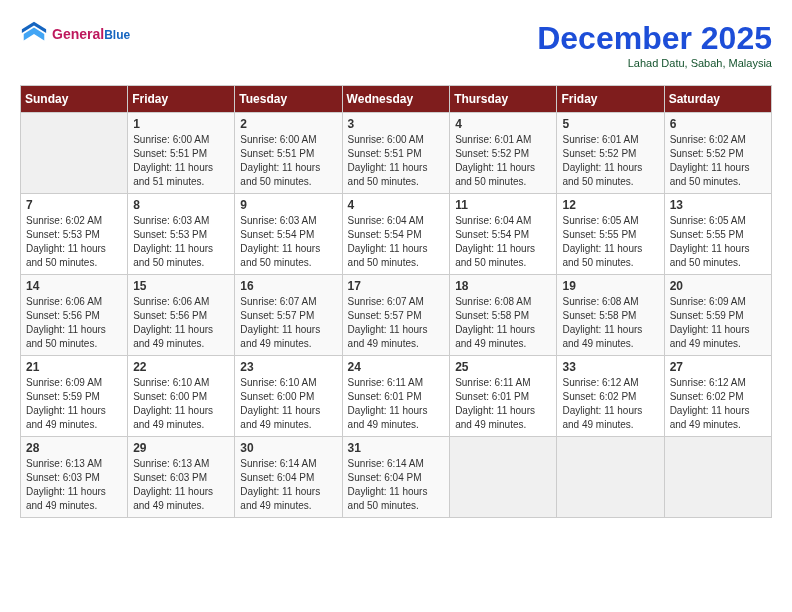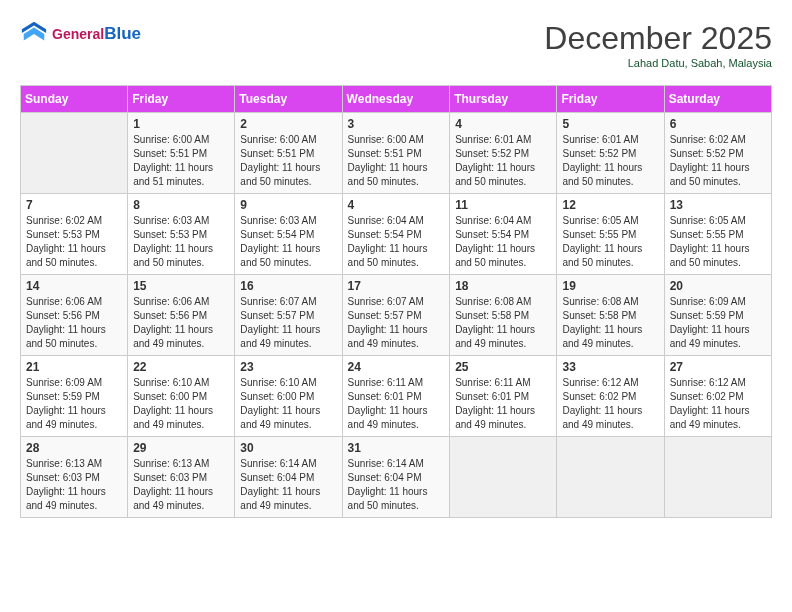--- a/index.html
+++ b/index.html
@@ -21,50 +21,50 @@
       align-items: center;
       gap: 4px;
     }
     .logo-text-general {
       font-size: 14px;
       font-weight: bold;
       color: #be185d;
       line-height: 1.1;
     }
     .logo-text-blue {
-      font-size: 17px;
+      font-size: 12px;
       font-weight: bold;
       color: #1565c0;
       line-height: 1.1;
       margin-top: 24px;
     }
     .logo-icon {
       width: 28px;
       height: 28px;
     }
     .title-area {
       text-align: right;
     }
     .month-title {
       font-size: 32px;
-      font-weight: normal;
-      color: #404040;
+      font-weight: bold;
+      color: #1d4ed8;
       margin-left: 12px;
     }
     .location-title {
       font-size: 11px;
       color: #14532d;
     }
     table {
       width: 100%;
       border-collapse: collapse;
       font-size: 11px;
     }
     thead tr th {
-      background-color: #d946ef;
+      background-color: #7f1d1d;
       color: #fff;
       padding: 6px 4px;
       text-align: left;
       font-size: 12px;
       font-weight: bold;
       border: 1px solid #ccc;
     }
     tbody tr td {
       border: 1px solid #ccc;
       vertical-align: top;

